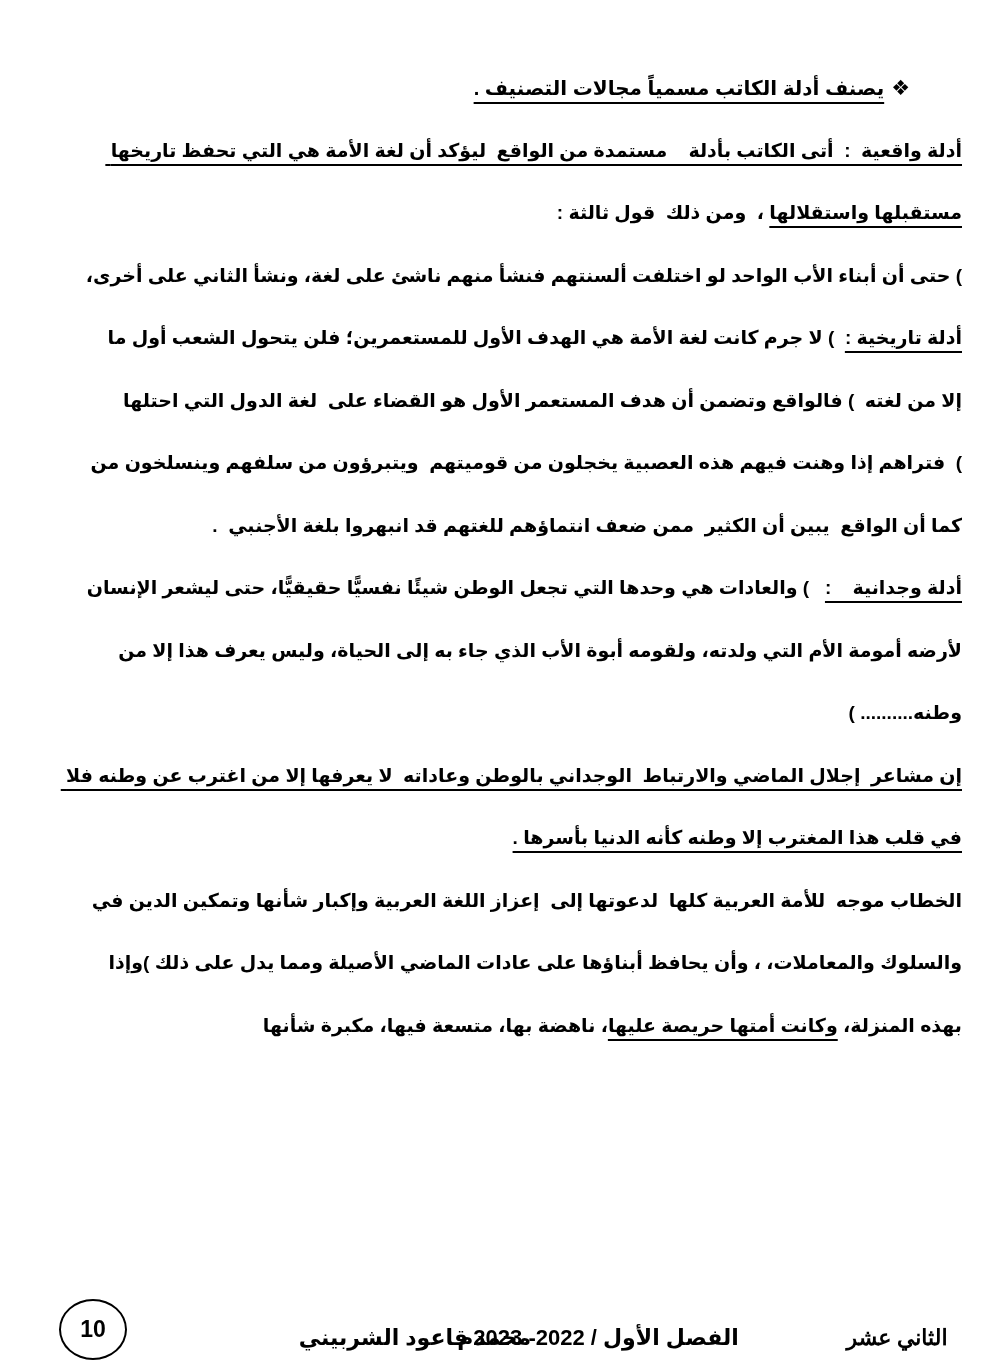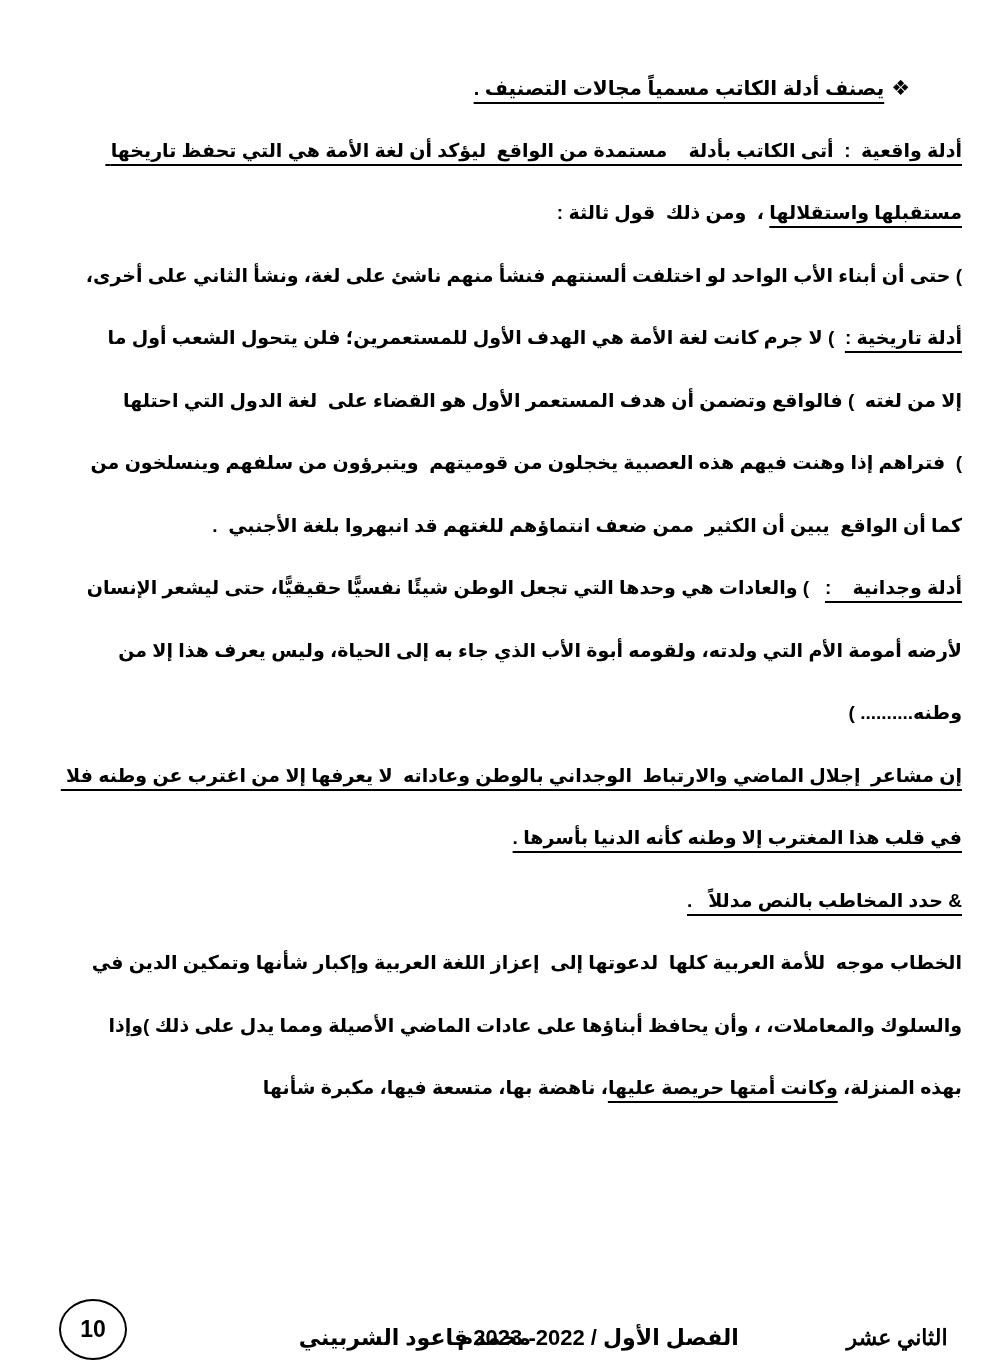--- a/index.html
+++ b/index.html
@@ -88,21 +88,20 @@
     <div class="line fill"><span class="u">أدلة وجدانية    :</span><span>   ) والعادات هي وحدها التي تجعل الوطن شيئًا نفسيًّا حقيقيًّا، حتى ليشعر الإنسان أن</span></div>
 
     <div class="line fill"><span>لأرضه أمومة الأم التي ولدته، ولقومه أبوة الأب الذي جاء به إلى الحياة، وليس يعرف هذا إلا من اغترب عن</span></div>
 
     <div class="line"><span>وطنه.......... )</span></div>
 
     <div class="line fill"><span class="u">إن مشاعر  إجلال الماضي والارتباط  الوجداني بالوطن وعاداته  لا يعرفها إلا من اغترب عن وطنه فلا يكون</span></div>
 
     <div class="line"><span class="u">في قلب هذا المغترب إلا وطنه كأنه الدنيا بأسرها .</span></div>
 
-    <div class="line"><span class="u">&amp; حدد المخاطب بالنص مدللاً   .</span></div>
 
     <div class="line fill"><span>الخطاب موجه  للأمة العربية كلها  لدعوتها إلى  إعزاز اللغة العربية وإكبار شأنها وتمكين الدين في النفوس</span></div>
 
     <div class="line fill"><span>والسلوك والمعاملات، ، وأن يحافظ أبناؤها على عادات الماضي الأصيلة ومما يدل على ذلك )وإذا كانت اللغة</span></div>
 
     <div class="line"><span>بهذه المنزلة، </span><span class="u">وكانت أمتها حريصة عليها</span><span>، ناهضة بها، متسعة فيها، مكبرة شأنها</span></div>
 
   </div>
 
   <div class="footer-circle">

